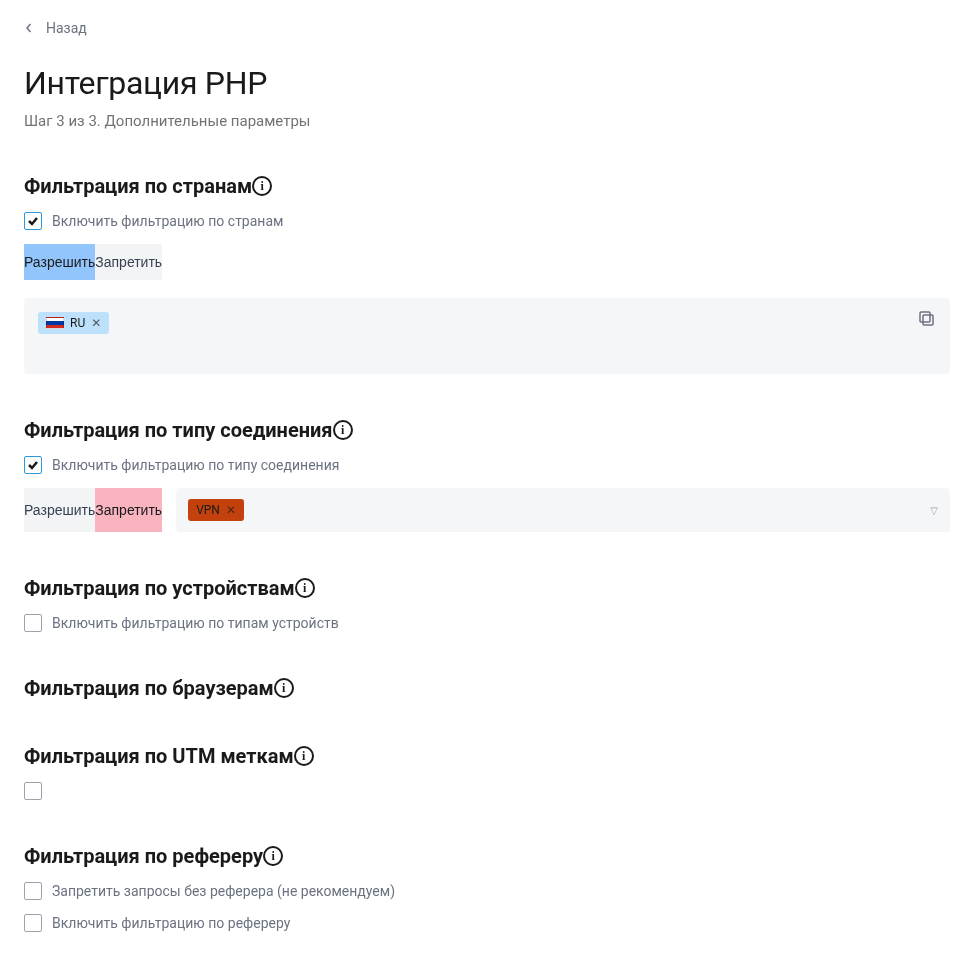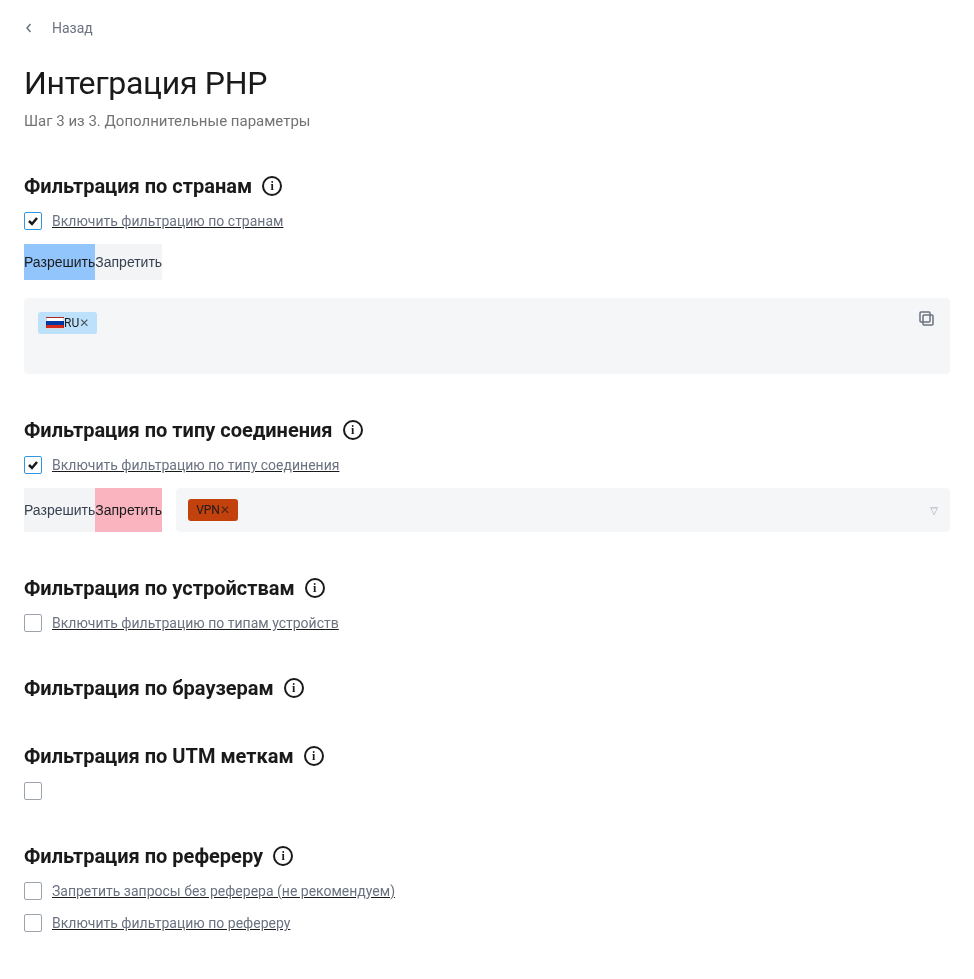--- a/index.html
+++ b/index.html
@@ -6,21 +6,21 @@
 body {
   font-family: -apple-system, BlinkMacSystemFont, "Segoe UI", Roboto, Arial, sans-serif;
   background: #fff;
   color: #1a1a1a;
   width: 974px;
   padding: 18px 24px;
 }
 .back-link {
   display: inline-flex;
   align-items: center;
-  gap: 18px;
+  gap: 12px;
   color: #6b7280;
   font-size: 14px;
   cursor: pointer;
   margin-bottom: 28px;
 }
 .back-link svg { width: 10px; height: 10px; }
 h1.page-title {
   font-size: 32px;
   font-weight: 400;
   margin-bottom: 10px;
@@ -28,21 +28,20 @@
 }
 .step-text {
   color: #737373;
   font-size: 15px;
   margin-bottom: 44px;
 }
 .section { margin-bottom: 44px; }
 .section-header {
   display: flex;
   align-items: center;
-  gap: 10px;
   margin-bottom: 14px;
 }
 .section-title {
   font-size: 20px;
   font-weight: 700;
 }
 .info-icon {
   width: 20px;
   height: 20px;
   border: 2px solid #1a1a1a;
@@ -53,21 +52,20 @@
   font-weight: 700;
   font-size: 12px;
   font-family: Georgia, serif;
   cursor: pointer;
 }
 .checkbox-row {
   display: flex;
   align-items: center;
   gap: 10px;
   margin-bottom: 14px;
-  text-decoration: underline;
 }
 .checkbox {
   width: 18px;
   height: 18px;
   border: 1.5px solid #9ca3af;
   border-radius: 2px;
   display: inline-flex;
   align-items: center;
   justify-content: center;
   cursor: pointer;
@@ -124,20 +122,21 @@
   align-items: center;
 }
 .row-flex {
   display: flex;
   gap: 14px;
   align-items: stretch;
 }
 .tag {
   display: inline-flex;
   align-items: center;
+  gap: 6px;
   padding: 4px 8px;
   border-radius: 3px;
   font-size: 12px;
 }
 .tag-blue { background: #bde0fb; color: #1a1a1a; }
 .tag-pink { background: #c2410c; color: #1a1a1a; }
 .tag-close {
   font-size: 12px;
   cursor: pointer;
   opacity: 0.7;

